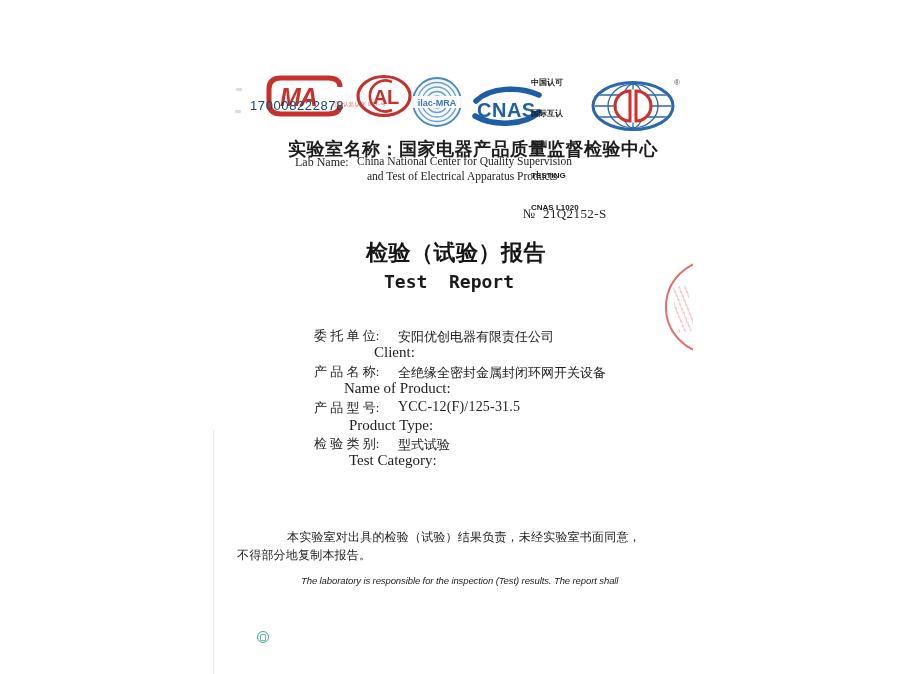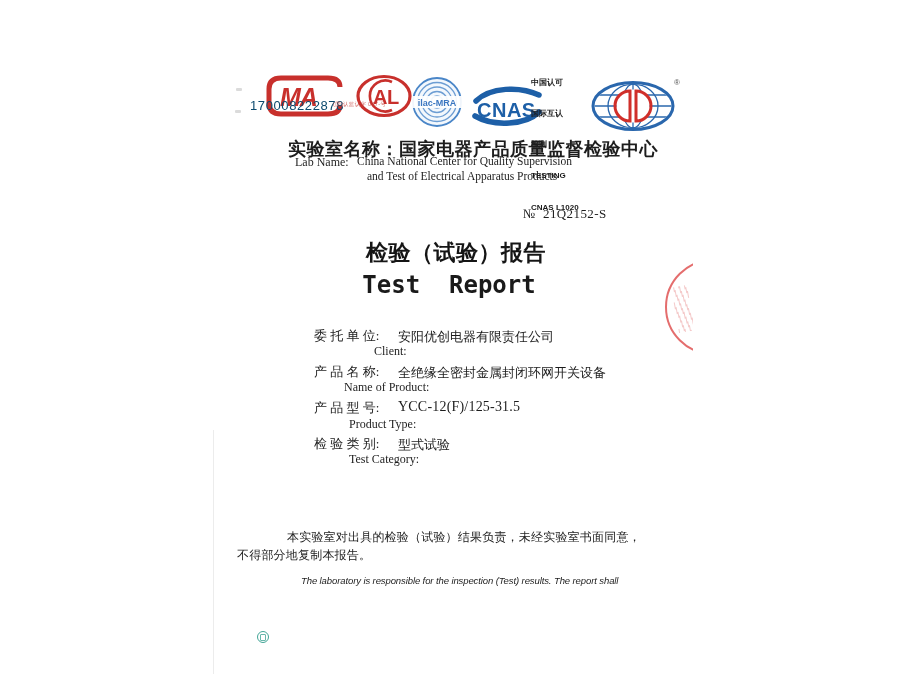--- a/index.html
+++ b/index.html
@@ -23,35 +23,35 @@
   .serif { font-family:"Liberation Serif", serif;text-align:center; }
   .lab-en-label { left:295px; top:155px; font-size:12px; color:#1d1d1d; }
   .lab-en-1 { left:357px; top:155px; font-size:11.5px; color:#1d1d1d; }
   .lab-en-2 { left:367px; top:170px; font-size:11.5px; color:#1d1d1d; }
 
   
   .no-label { left:523px; top:206px; font-size:13px; color:#1d1d1d; }
   .no-value { left:543px; top:206px; font-size:13px; color:#1d1d1d; letter-spacing:0.4px; }
   .title-zh { left:456px; top:238px; transform:translateX(-50%); font-size:22px;
     font-weight:bold; color:#151515; letter-spacing:0.5px; }
-  .title-en { left:449px; top:271px; transform:translateX(-50%); font-size:24px;
+  .title-en { left:449px; top:271px; transform:translateX(-50%); font-size:18px;
     font-weight:600; color:#1a1a1a; font-family:"DejaVu Sans Mono", monospace; }
 
   
   .stamp-clip { left:663px; top:257px; width:30px; height:101px; overflow:hidden; }
   .stamp-ring { position:absolute; left:2px; top:2px; width:96px; height:96px;
     border:2.5px solid rgba(221,68,68,.78); border-radius:50%; box-sizing:border-box; }
   .stamp-texture { position:absolute; left:12px; top:29px; width:16px; height:46px;
     transform:rotate(-10deg); opacity:.5; filter:blur(.3px);
     background:repeating-linear-gradient(78deg, rgba(215,60,60,.55) 0 1.4px, transparent 1.4px 5.5px); }
 
   
   .fzh { font-size:13px; color:#222; font-family:"Liberation Serif", serif; }
   .fval { font-size:13px; color:#1c1c1c; font-family:"Liberation Serif", serif; }
-  .fen { font-size:12px; color:#1d1d1d; font-family:"Liberation Serif", serif;padding-left:47px; }
+  .fen { font-size:15px; color:#1d1d1d; font-family:"Liberation Serif", serif;padding-left:47px; }
   .ftype { font-size:14px; letter-spacing:0.2px; }
 
   
   .dis-zh { font-size:12px; color:#222; letter-spacing:0.2px;
     font-family:"Liberation Serif", serif; }
   .dis-en { font-size:9.5px; color:#1d1d1d; letter-spacing:-0.1px;
     font-family:"Liberation Sans", sans-serif;font-style:italic; }
 
   
   .page-edge { left:213px; top:430px; width:1px; height:244px; background:#ececec; }

